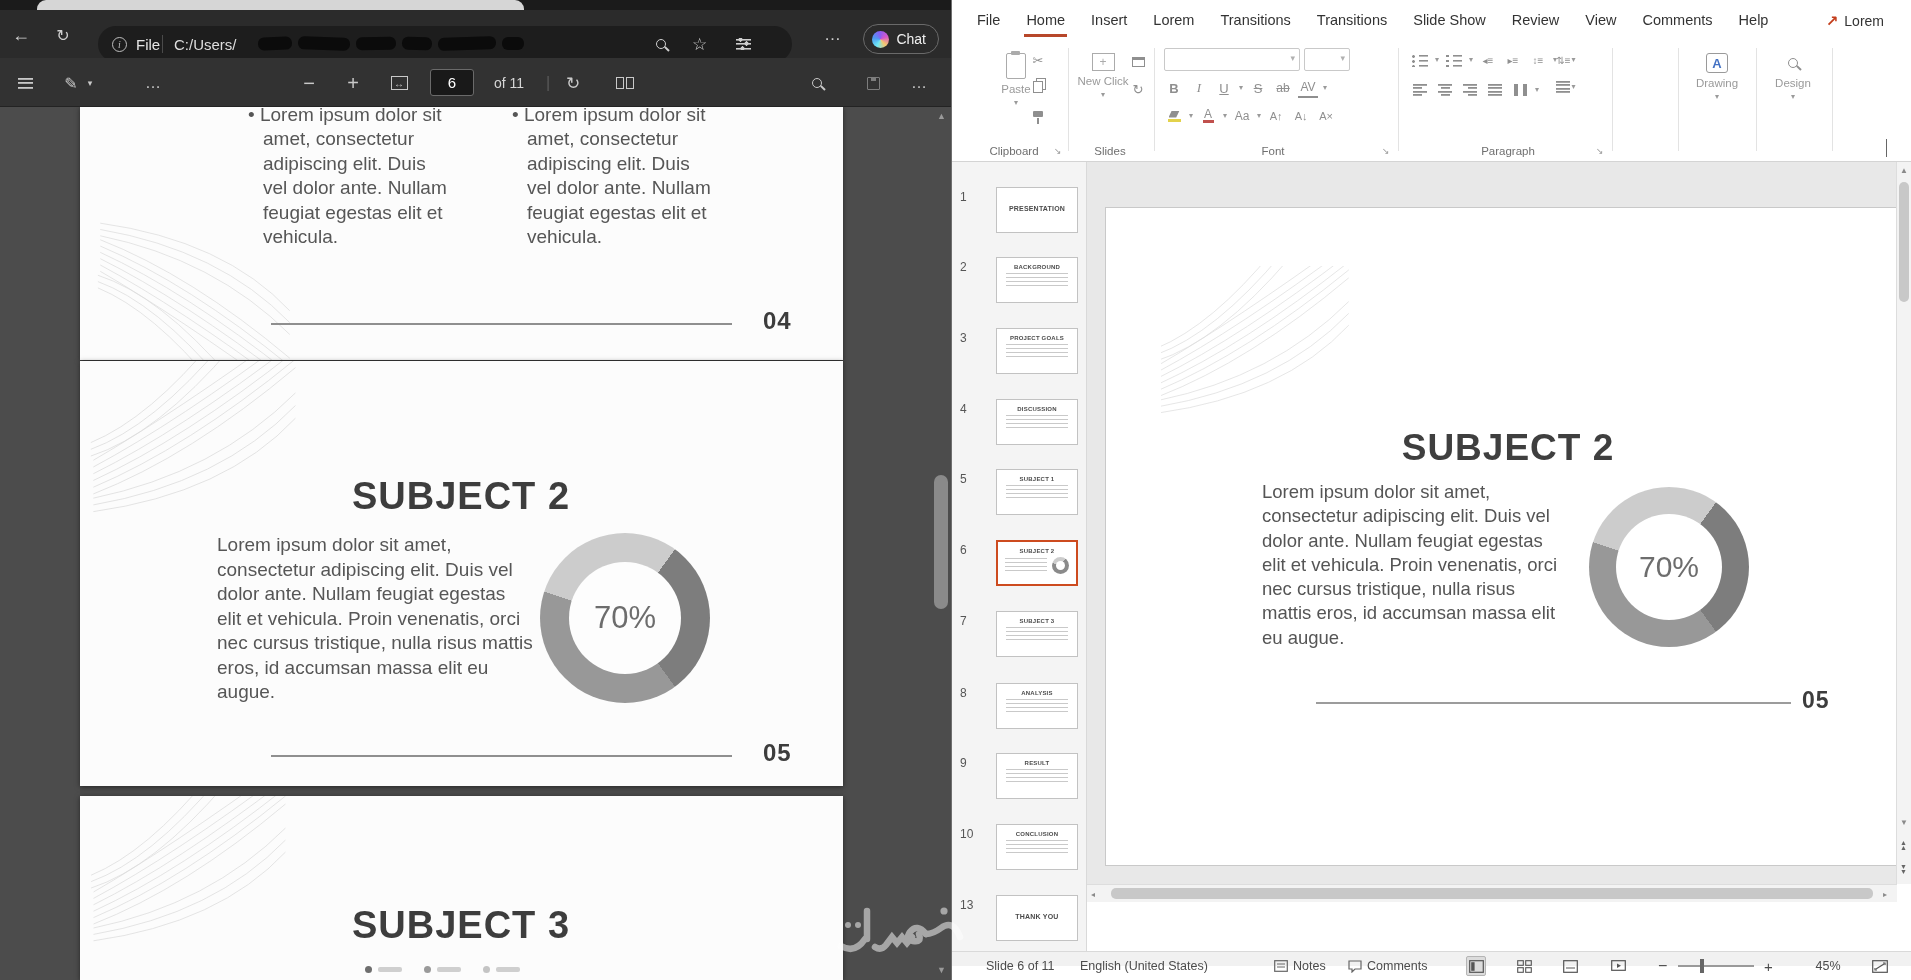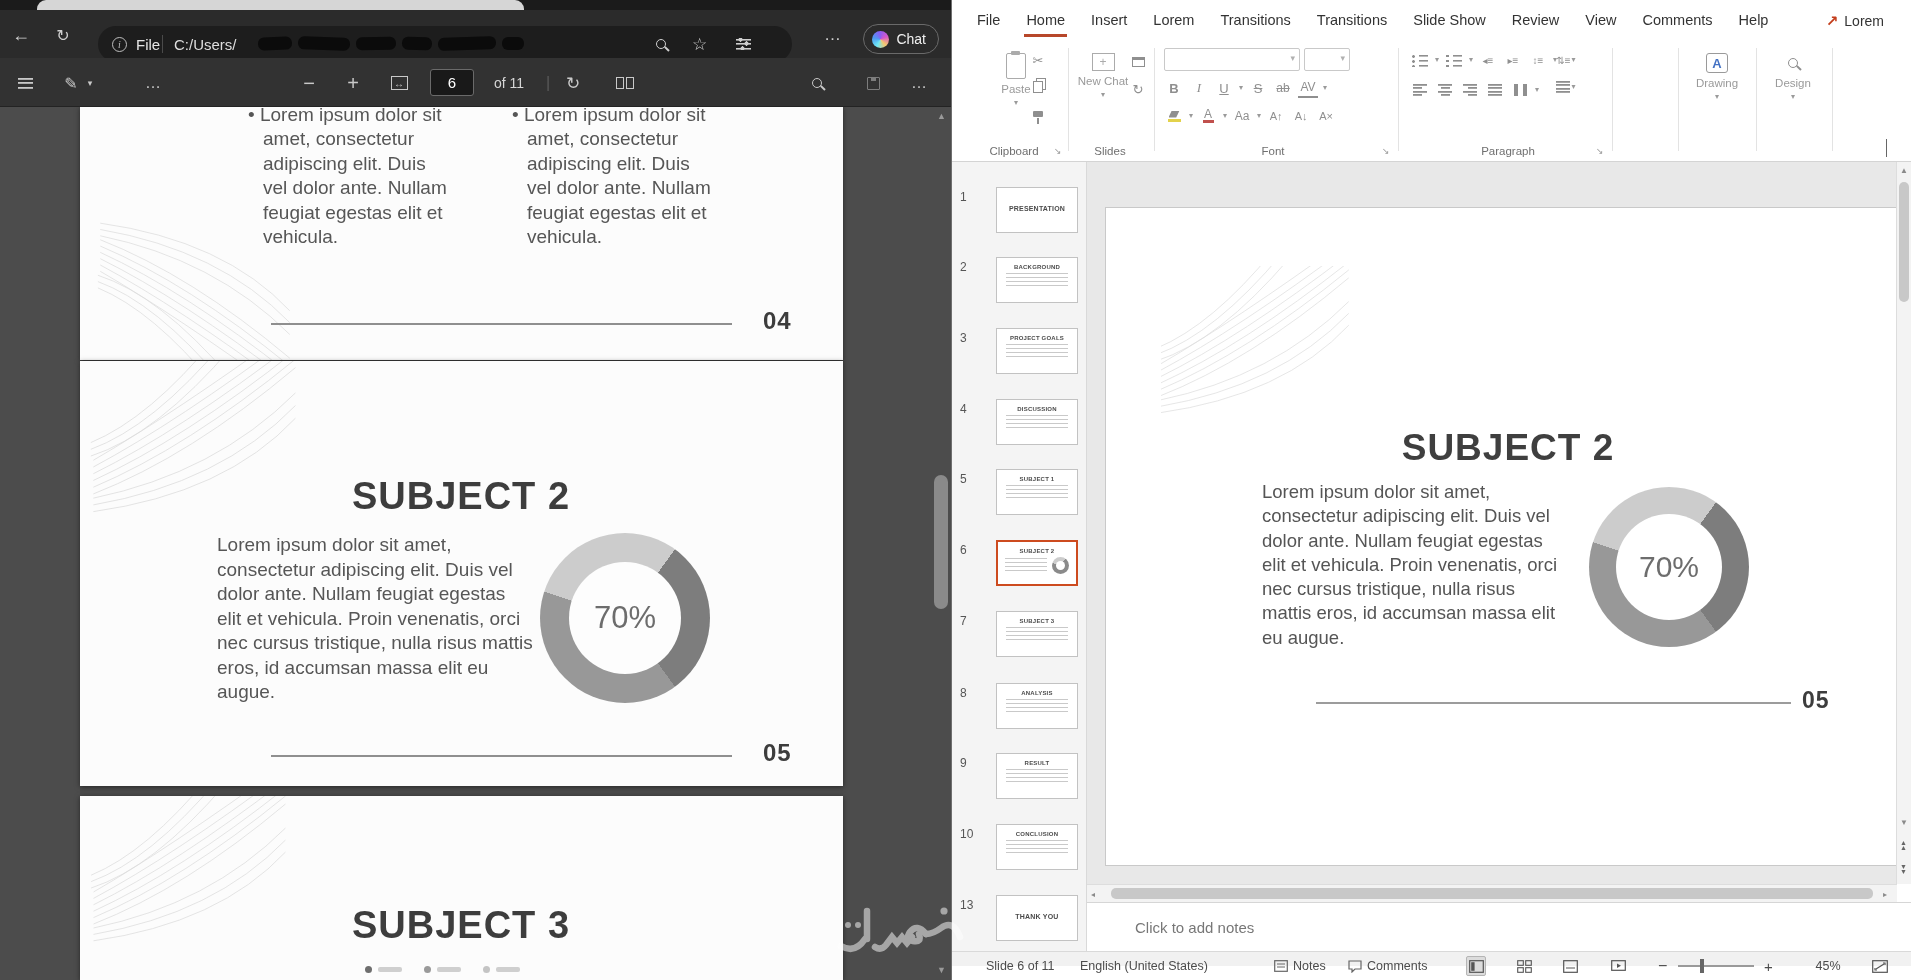--- a/index.html
+++ b/index.html
@@ -326,21 +326,21 @@
       <span class="ric">
           <span class="brush"></span>
         </span>
     </div>
     <div class="glabel" style="left:16px;width:92px">Clipboard</div>
     <span class="launch" style="left:102px">↘</span>
     <div class="vsep" style="left:116px"></div>
 
     <div class="bigbtn" style="left:124px;width:54px">
       <span class="nslide">+</span>
-      <span>New Chat</span>
+      <span>New Click</span>
       <span class="caret">▾</span>
     </div>
     <div class="smcol" style="left:176px;top:12px">
       <span class="ric">
           <span style="width:13px;height:10px;border:1.3px solid #8f8f8f;border-top-width:3px"></span>
         </span>
       <span class="ric">↻</span>
     </div>
     <div class="glabel" style="left:116px;width:84px">Slides</div>
     <div class="vsep" style="left:202px"></div>
@@ -551,23 +551,20 @@
         <span>▼</span>
         <span>▼</span>
       </span>
   </div>
   <div id="hscroll">
     <span class="scrbtn" style="left:4px;top:5px">◂</span>
     <div class="hthumb"></div>
     <span class="scrbtn" style="left:796px;top:5px">▸</span>
   </div>
 
-  <div id="notesbar">
-    <span>Click to add notes</span>
-  </div>
 
   <div id="statusbar">
     <div class="stitem" style="left:34px">Slide 6 of 11</div>
     <div class="stitem" style="left:128px">English (United States)</div>
     <div class="stitem" style="left:322px">
       <svg width="14" height="12">
           <rect x="0.7" y="0.7" width="12.6" height="10.6" fill="none" stroke="#666" stroke-width="1.2"></rect>
           <line x1="3" y1="4" x2="11" y2="4" stroke="#666"></line>
           <line x1="3" y1="7" x2="11" y2="7" stroke="#666"></line>
         </svg>

